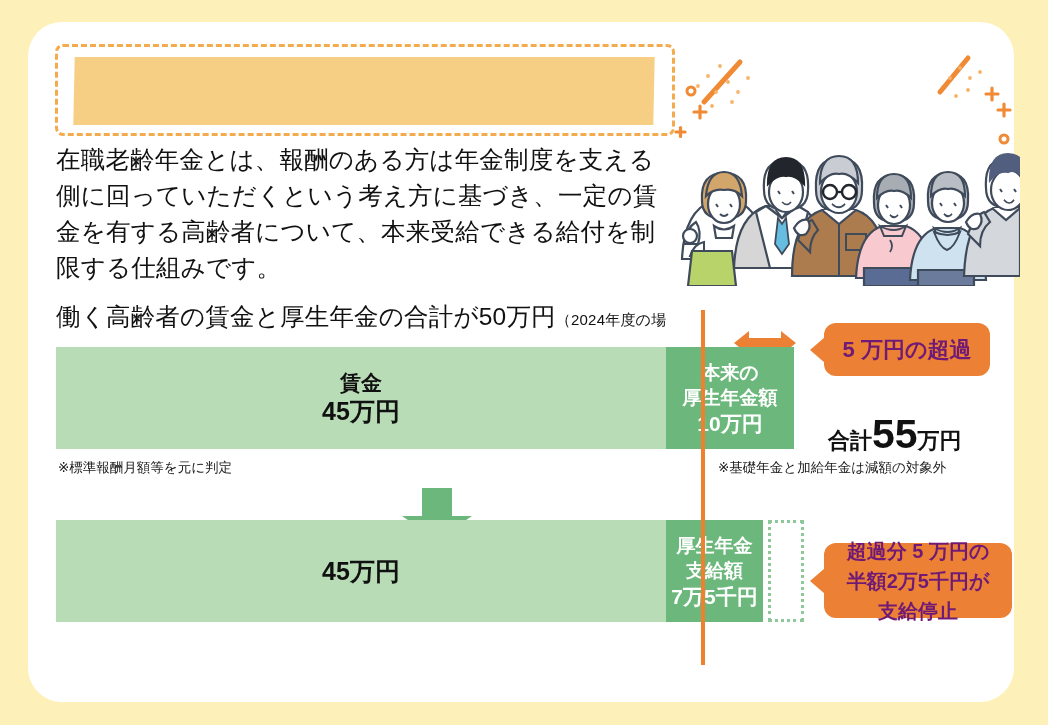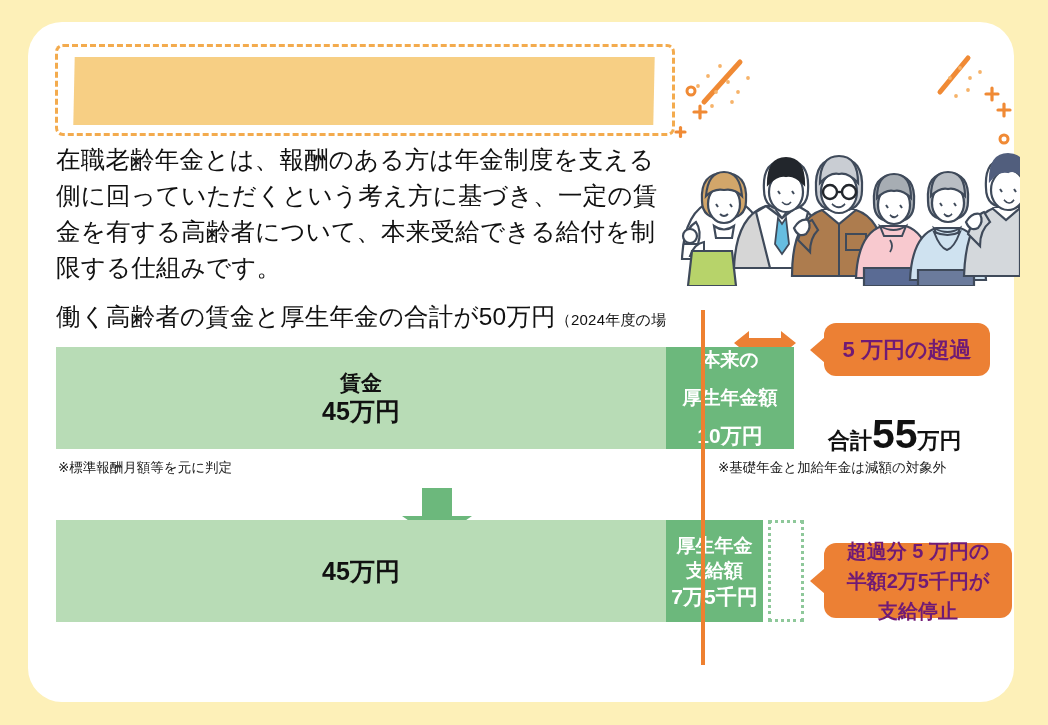--- a/index.html
+++ b/index.html
@@ -276,21 +276,21 @@
         <svg viewBox="0 0 62 26" width="62" height="26" xmlns="http://www.w3.org/2000/svg">
           <path d="M0 13 L15 1 L15 8 L47 8 L47 1 L62 13 L47 25 L47 18 L15 18 L15 25 Z" fill="#ec8034"></path>
         </svg>
       </div>
 
       <div class="bar-row" style="left:28px; top:325px; width:738px;">
         <div class="seg seg-light" style="left:0; width:610px;">
           <div class="lbl-wage-title">賃金</div>
           <div class="lbl-wage-amt">45万円</div>
         </div>
-        <div class="seg seg-dark" style="left:610px; width:128px;justify-content:space-between;">
+        <div class="seg seg-dark" style="left:610px; width:128px;">
           <div class="lbl-white">本来の</div>
           <div class="lbl-white">厚生年金額</div>
           <div class="lbl-white-amt">10万円</div>
         </div>
       </div>
 
       <div class="total-label">
         <span>合計</span><span class="total-big">55</span><span>万円</span>
       </div>
 

